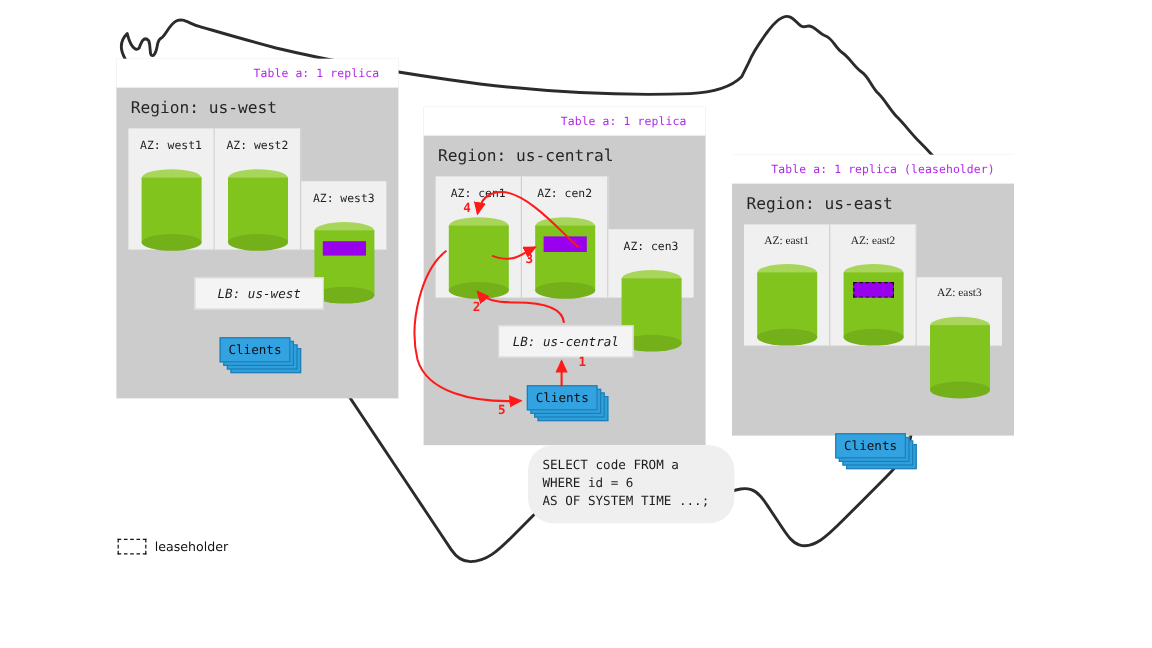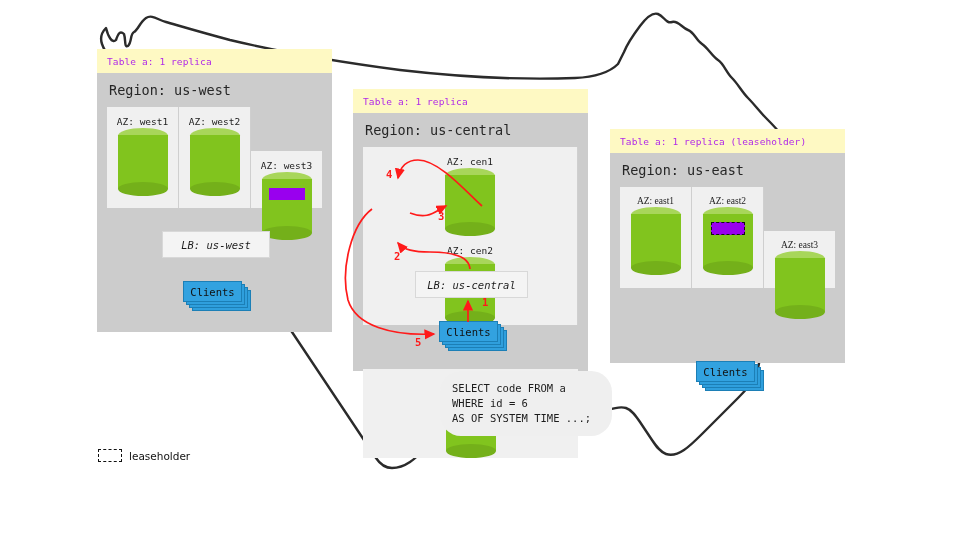--- a/index.html
+++ b/index.html
@@ -5,33 +5,33 @@
   html,body{margin:0;padding:0;}
   body{
     width:960px;height:540px;background:#ffffff;position:relative;overflow:hidden;
     font-family:"DejaVu Sans Mono","Liberation Mono",monospace;
   }
   #stage{position:absolute;left:0;top:0;width:960px;height:540px;}
 
   
   .region{position:absolute;z-index:3;background:#cccccc;}
   .region-head{
-    background:#fef9c3;color:#b028e8;font-size:9.5px;
-    padding:7px 16px 6px 10px;letter-spacing:0.1px;white-space:nowrap;
+    background:#ffffff;color:#b028e8;font-size:9.5px;
+    padding:7px 16px 6px 10px;letter-spacing:0.1px;white-space:nowrap;text-align:right;
   }
   .region-title{
     color:#262626;font-size:13.5px;padding:9px 0 9px 12px;white-space:nowrap;
   }
   .az-row{display:flex;background:#cccccc;margin:0 10px;}
   .az{
     background:#f0f0f0;flex:1;border-right:1px solid #cfcfcf;
     display:flex;flex-direction:column;align-items:center;
   }
   .az:last-child{border-right:none;margin-top:44px;}
-  .az-label{font-size:9.5px;color:#1c1c1c;padding:9px 0 1px;white-space:nowrap;}
+  .az-label{font-size:9.5px;color:#1c1c1c;padding:9px 0 14px;white-space:nowrap;}
   .az-body{flex:1;display:flex;align-items:flex-start;justify-content:center;width:100%;}
 
   
   .cyl{position:relative;}
   .cyl .side{position:absolute;left:0;background:#81c41e;}
   .cyl .top{position:absolute;left:0;top:0;background:#a8d65a;border-radius:50%;}
   .cyl .bot{position:absolute;left:0;background:#74b01a;border-radius:50%;}
   .cyl .rep{
     position:absolute;background:#9900ee;
   }
@@ -201,21 +201,21 @@
   <div class="clients" style="left:183px;top:281px;width:72px;height:32px;">
     <div class="card" style="left:9px;top:9px;width:57px;height:19px;"></div>
     <div class="card" style="left:6px;top:6px;width:57px;height:19px;"></div>
     <div class="card" style="left:3px;top:3px;width:57px;height:19px;"></div>
     <div class="front" style="width:57px;height:19px;">Clients</div>
   </div>
 
   <div class="region" style="left:353px;top:89px;width:235px;height:282px;">
     <div class="region-head">Table a: 1 replica</div>
     <div class="region-title">Region: us-central</div>
-    <div class="az-row" style="height:101px;flex-direction:column;">
+    <div class="az-row" style="height:101px;">
       <div class="az">
         <div class="az-label">AZ: cen1</div>
         <div class="az-body">
           <div class="cyl" style="width:50px;height:68px;">
             <div class="top" style="width:50px;height:15px;"></div>
             <div class="side" style="top:7px;width:50px;height:54px;"></div>
             <div class="bot" style="top:54px;width:50px;height:14px;"></div>
           </div>
         </div>
       </div>

